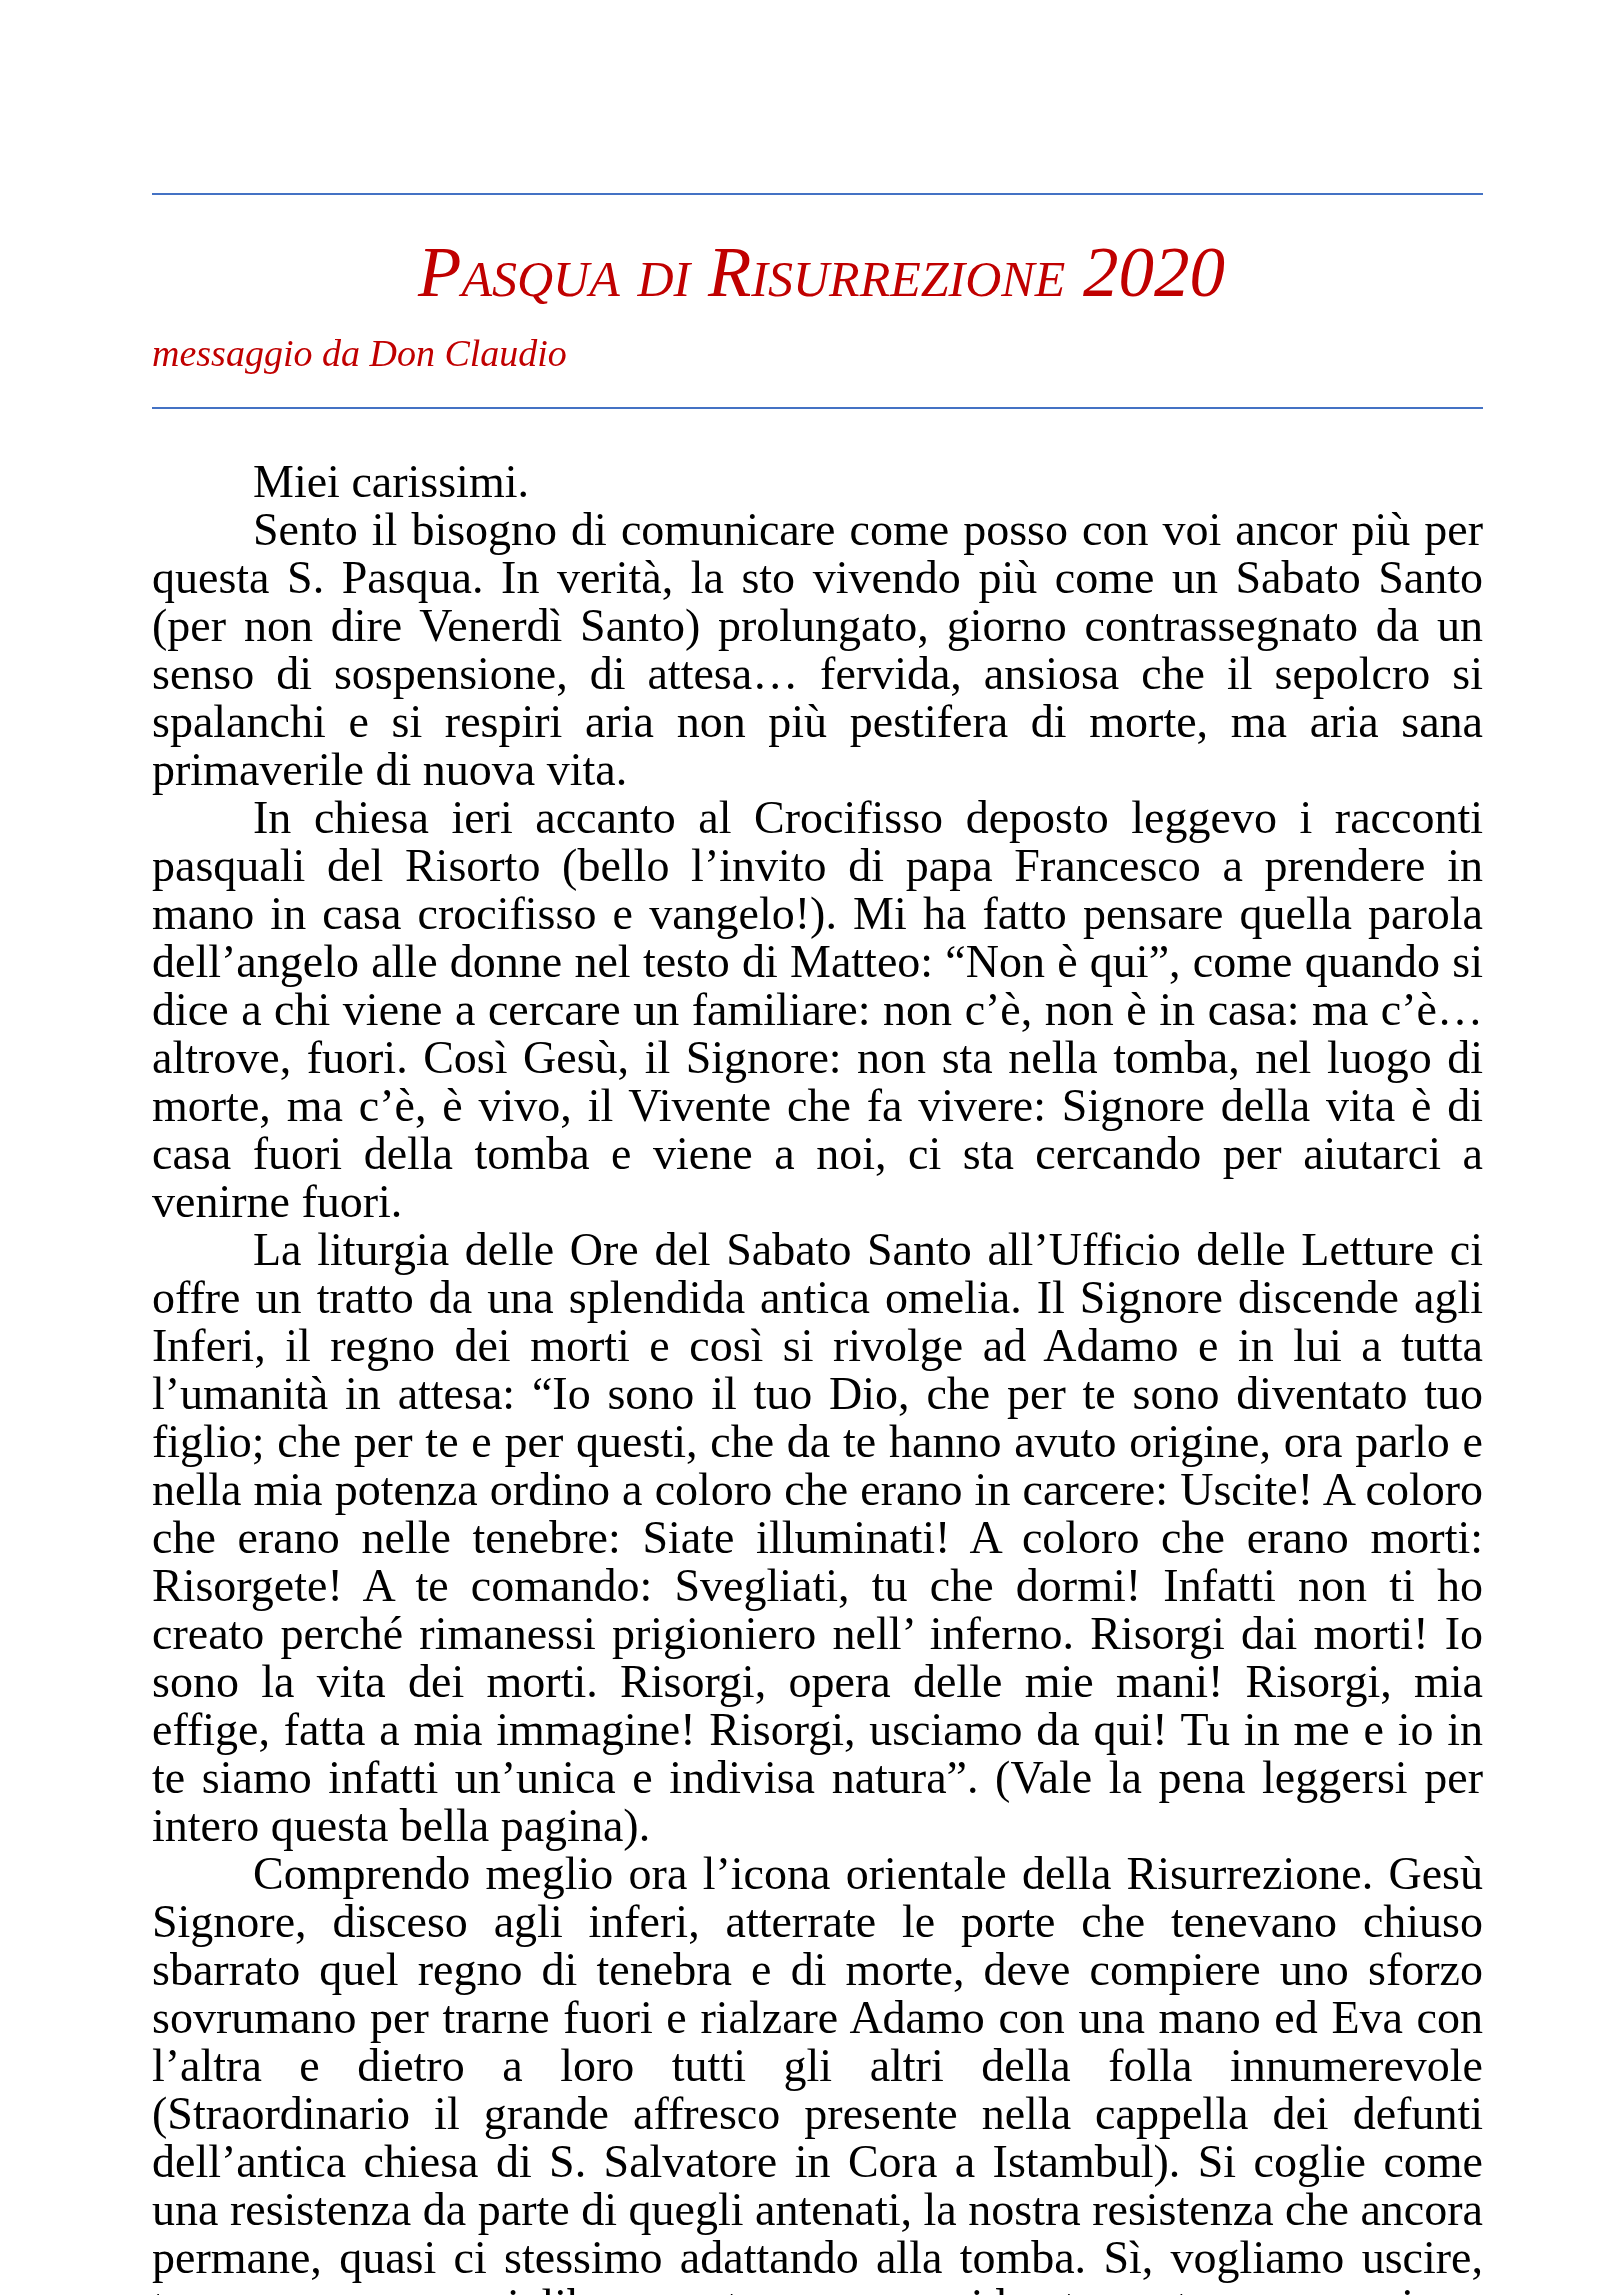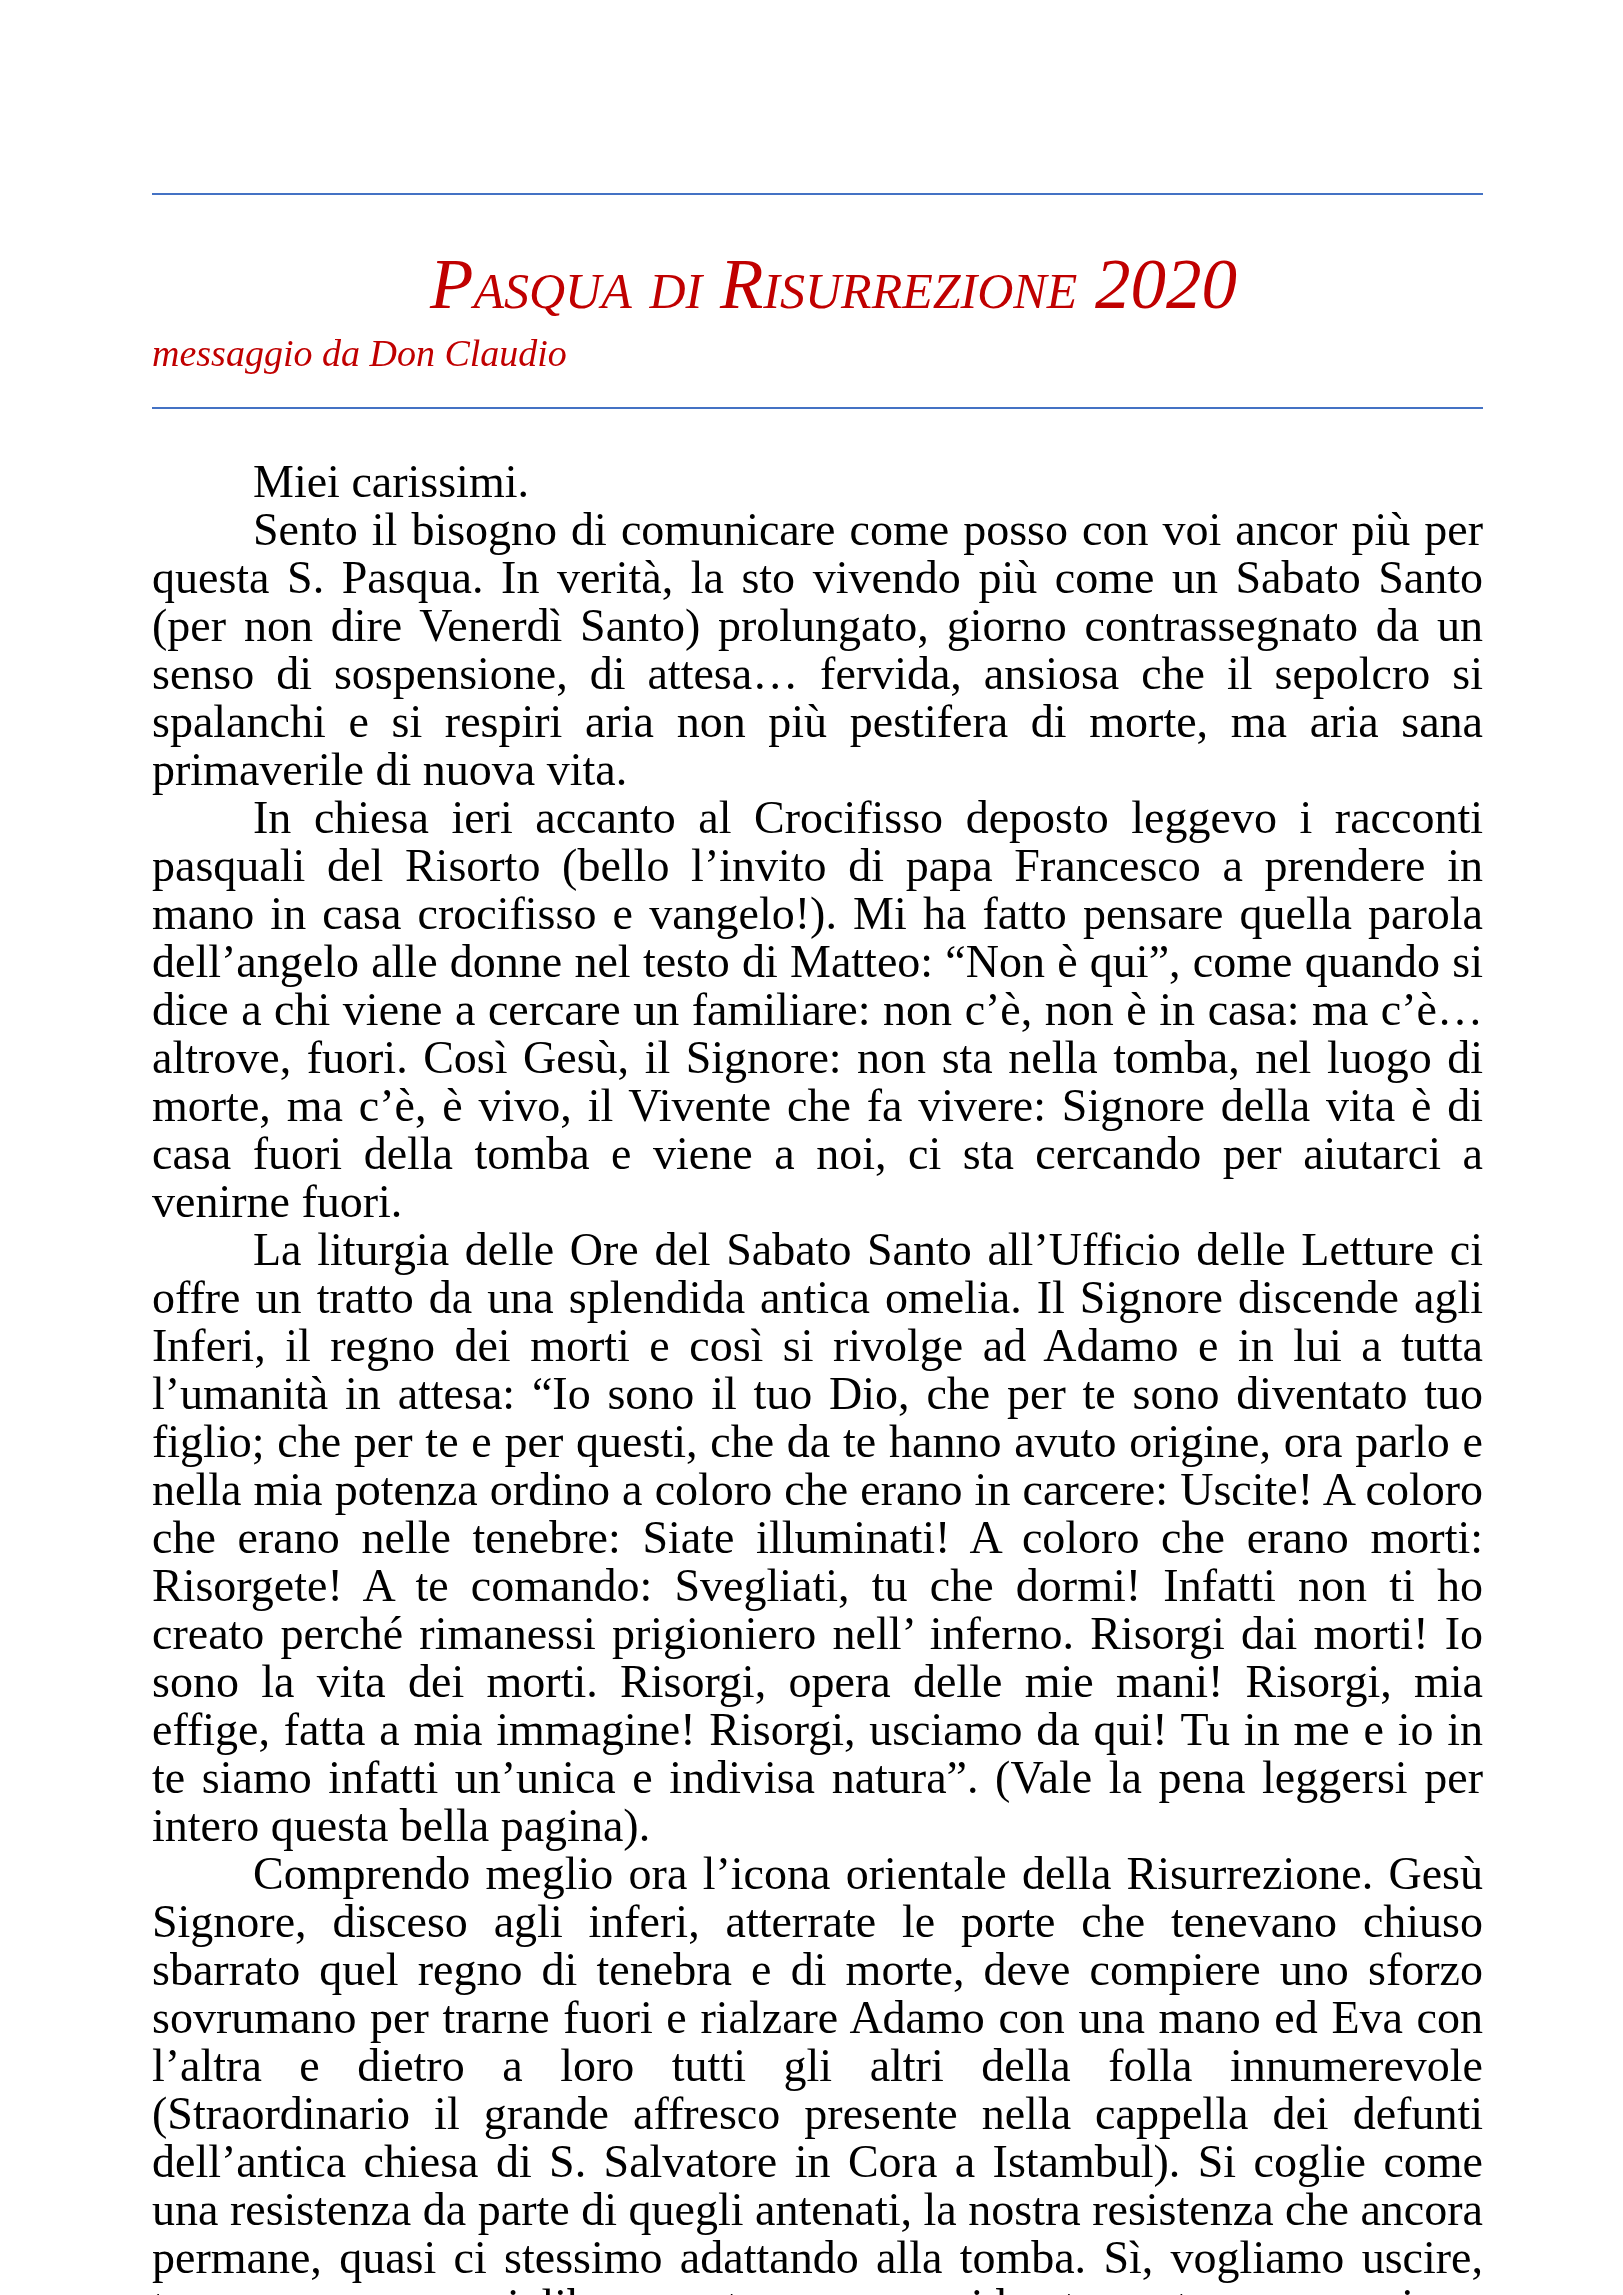--- a/index.html
+++ b/index.html
@@ -36,21 +36,21 @@
       top: 226px;
       left: 0;
       width: 1331px;
       text-align: center;
       font-style: italic;
       font-variant: small-caps;
       font-size: 71px;
       line-height: 85px;
       color: #C00000;
       letter-spacing: 0px;
-      margin: 16px;
+      margin: 4px;
       font-weight: normal;
     }
     .subtitle {
       position: absolute;
       top: 327px;
       left: 0;
       width: 1331px;
       text-align: left;
       font-style: italic;
       font-size: 38px;

